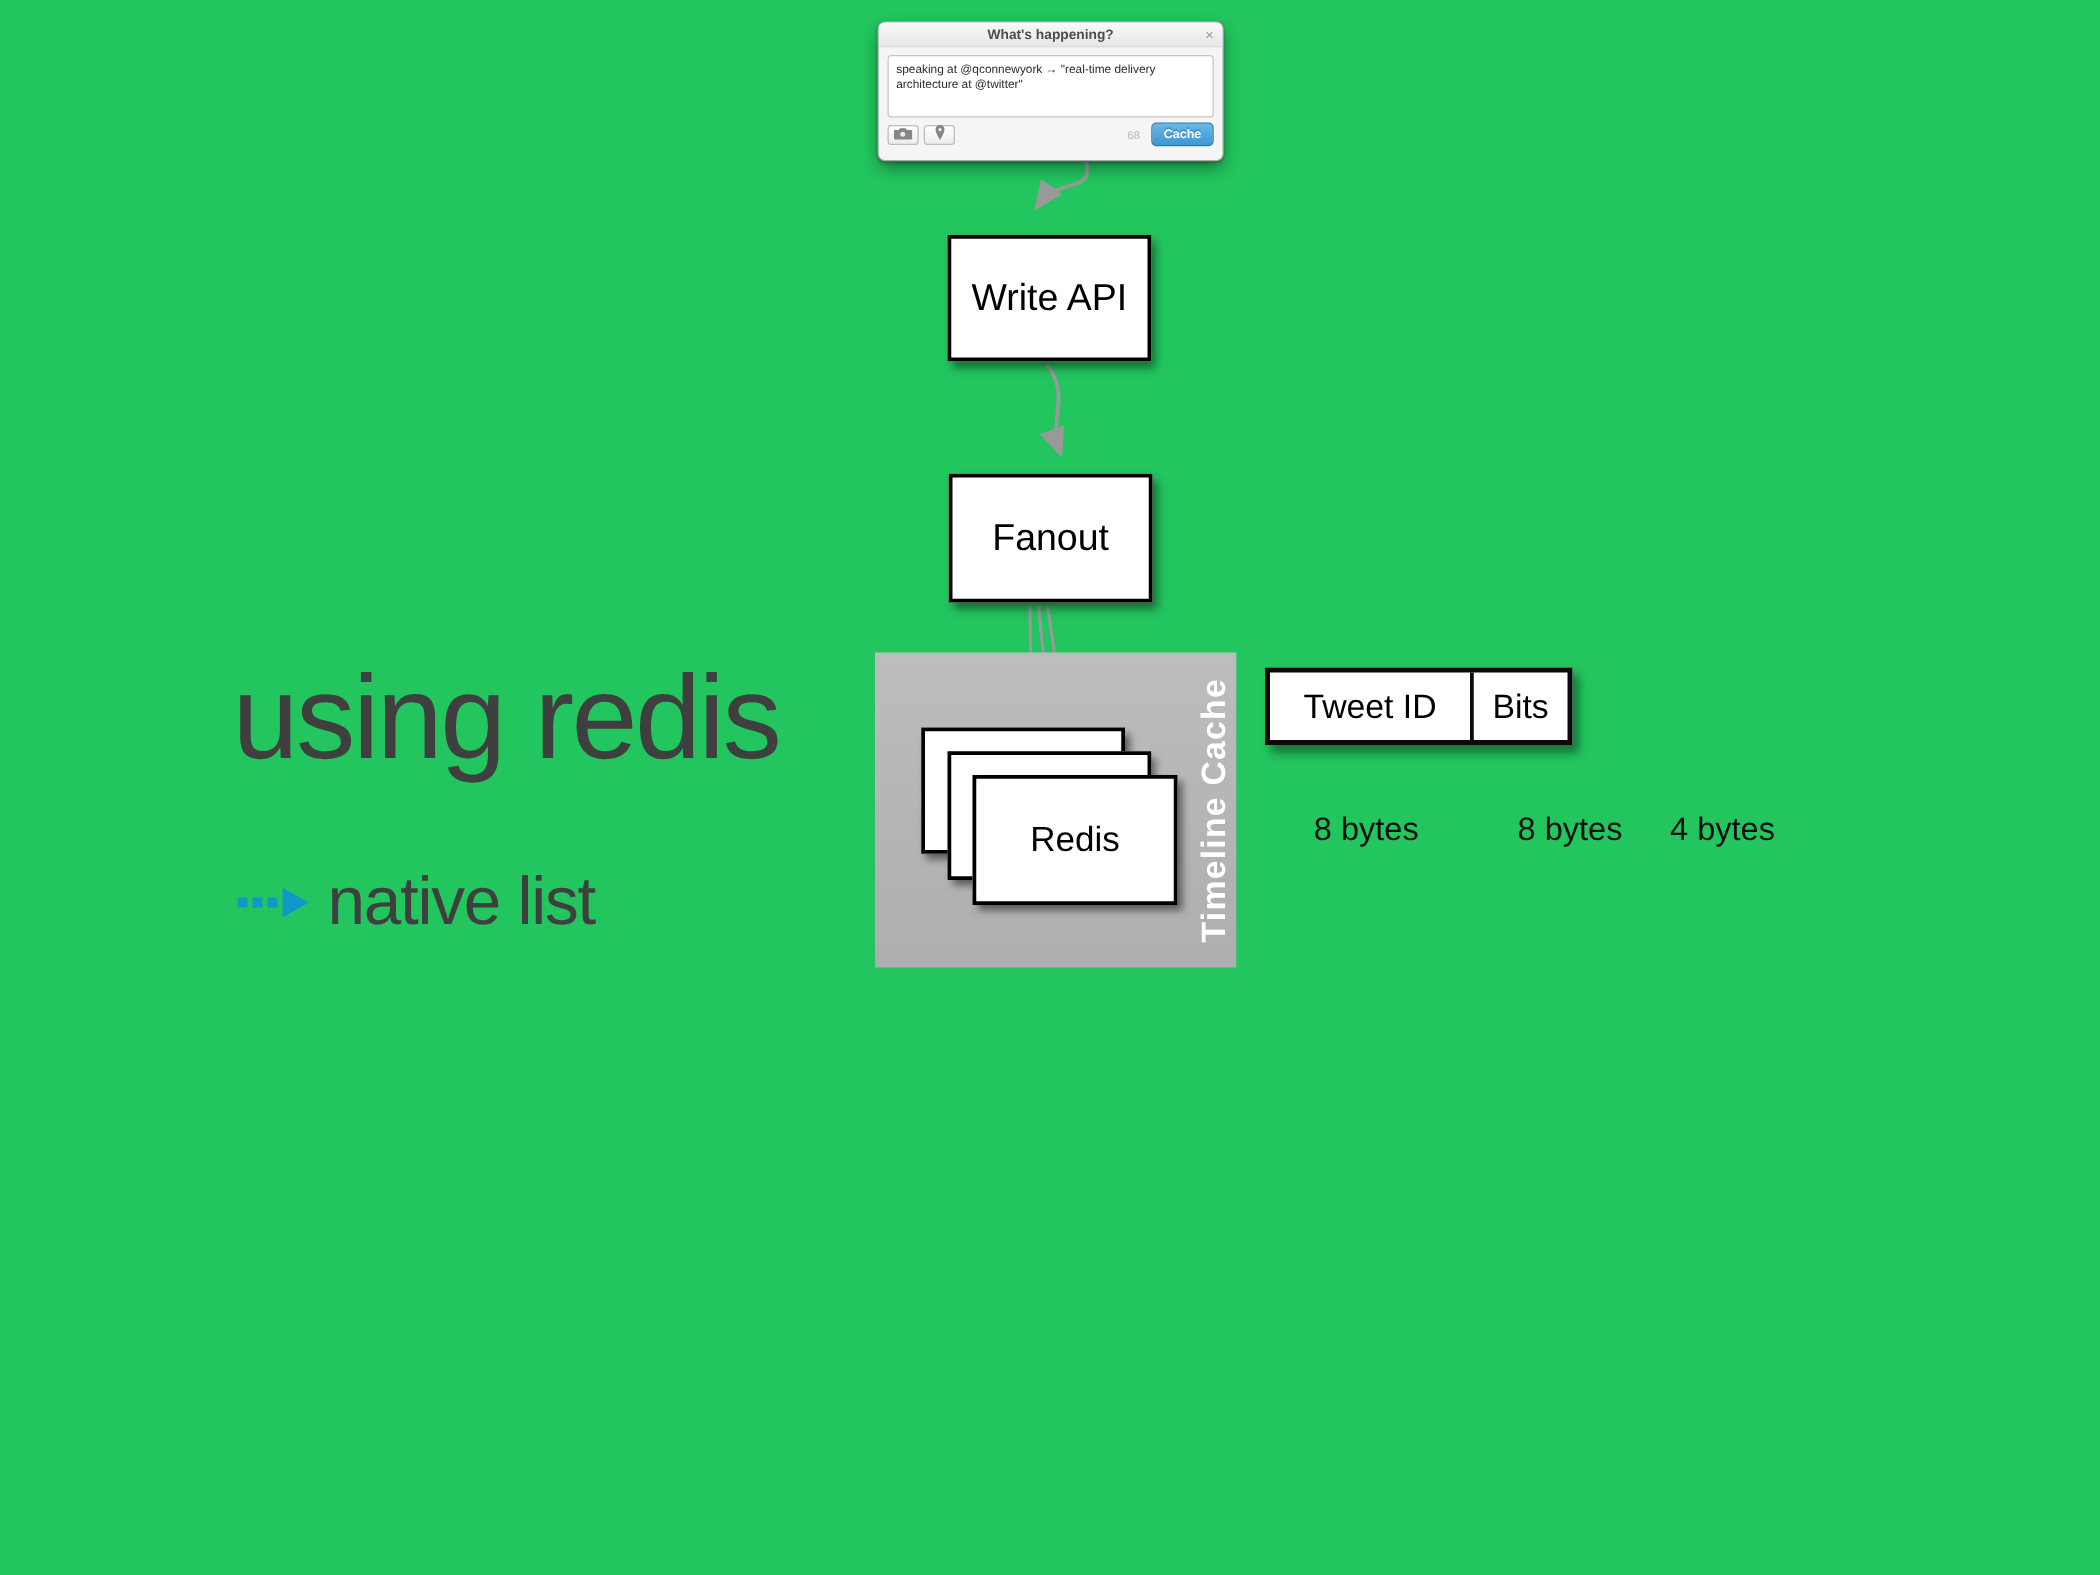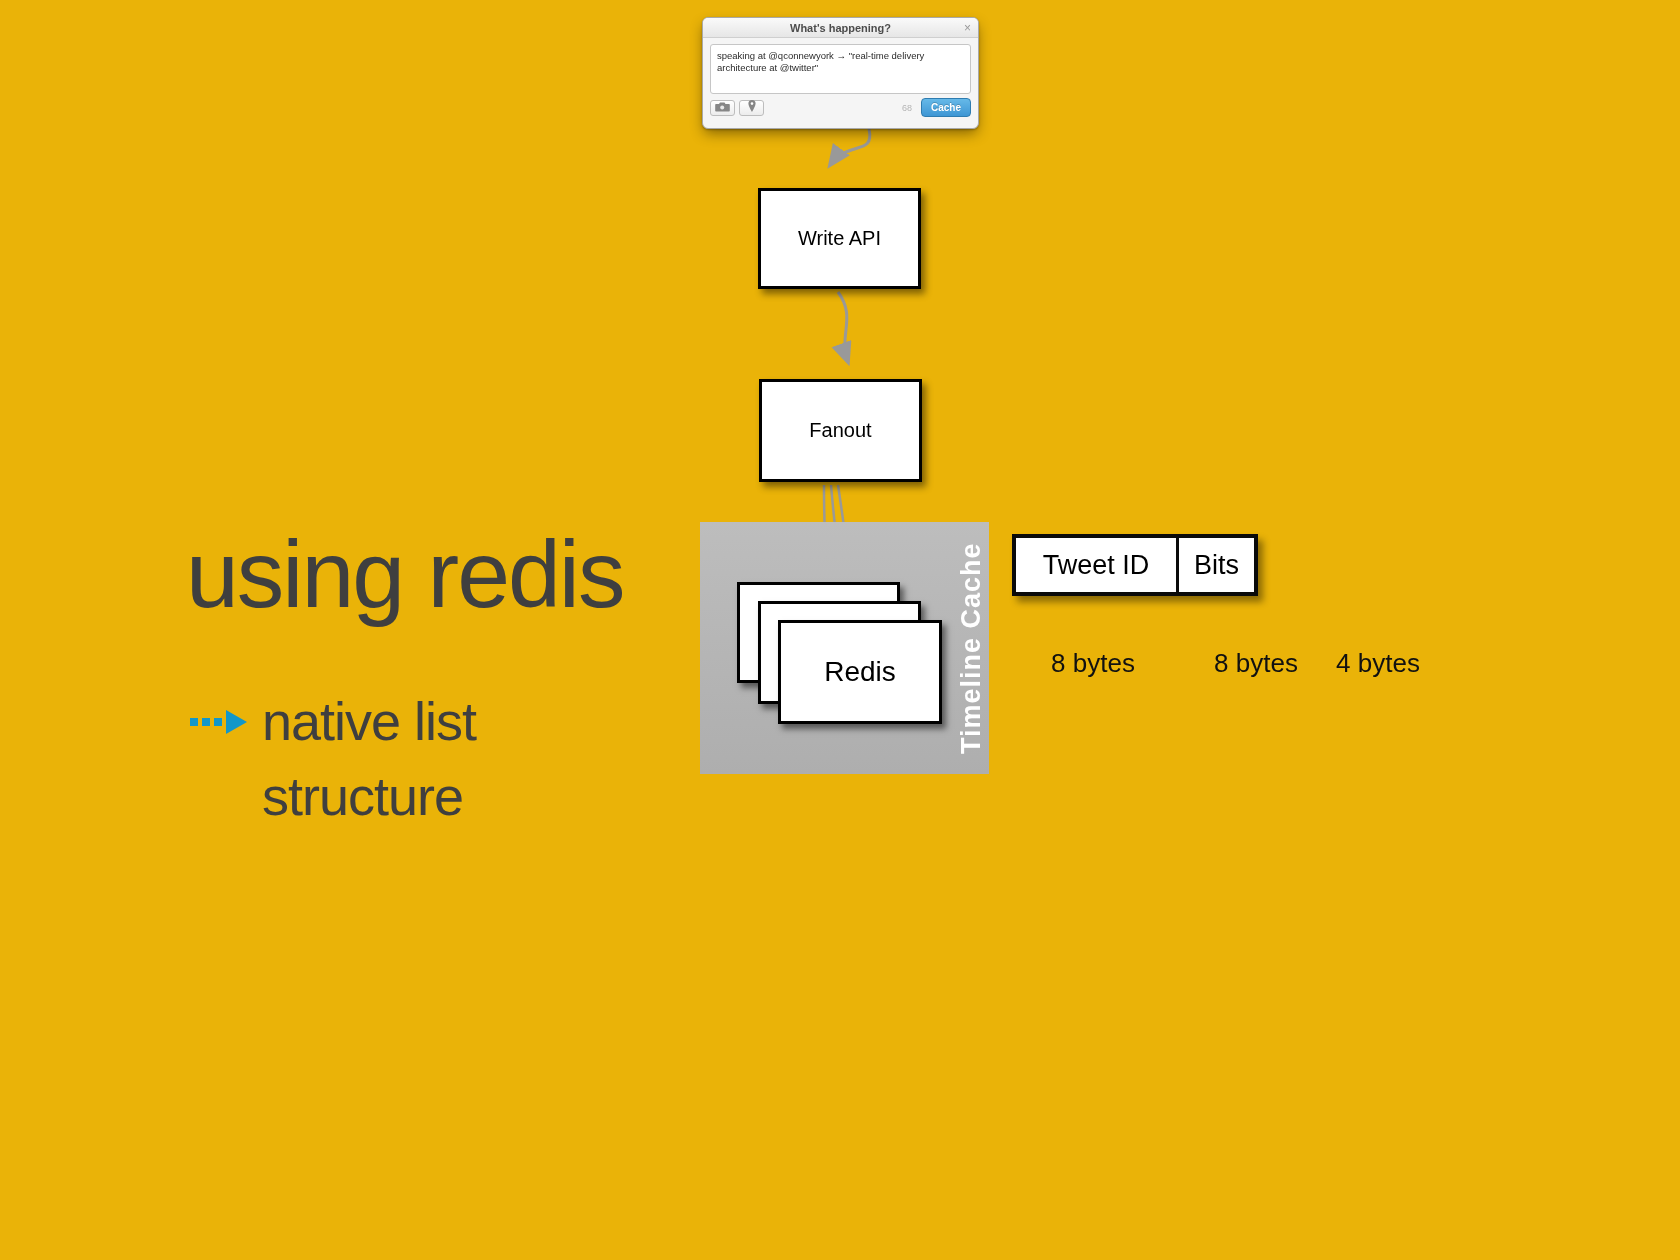--- a/index.html
+++ b/index.html
@@ -1,20 +1,20 @@
 <!DOCTYPE html>
 <html><head>
 <meta charset="utf-8">
 <style>
   * { margin:0; padding:0; box-sizing:border-box; }
   html,body { background:#fff; }
   body { font-family:"Liberation Sans", sans-serif; }
   .slide {
     position:relative; width:1680px; height:1260px;
-    background:#eab308; overflow:hidden;
+    background:#22c55e; overflow:hidden;
   }
 
   
   .tweet-window {
     position:absolute; left:702px; top:17px; width:277px; height:112px;
     background:#f5f5f5; border:1px solid #a9a9a9; border-radius:6px;
     box-shadow:0 6px 14px -2px rgba(0,0,0,0.45), 0 1px 2px rgba(0,0,0,0.25);
     display:flex; flex-direction:column;
   }
   .tw-titlebar {
@@ -49,21 +49,21 @@
     background:linear-gradient(#66b9e8,#3e96d4);
     color:#fff; font-weight:bold; font-size:10px; padding:3px 9px;
     text-shadow:0 -1px 0 rgba(0,0,0,0.2);
   }
 
   
   .flow-box {
     position:absolute; background:#ffffff; border:3px solid #000;
     box-shadow:4px 5px 7px rgba(0,0,0,0.45);
     display:flex; align-items:center; justify-content:center;
-    font-size:20px; color:#000;
+    font-size:30px; color:#000;
   }
   .box-writeapi { left:758px; top:188px; width:163px; height:101px; }
   .box-fanout  { left:759px; top:379px; width:163px; height:103px; }
 
   
   .cache-region {
     position:absolute; left:700px; top:522px; width:289px; height:252px;
     background:linear-gradient(#bdbdbd,#aeaeae);
   }
   .redis-box {
@@ -205,17 +205,16 @@
     <span class="bullet-arrow">
       <svg width="58" height="30" viewBox="0 0 58 30">
           <rect x="0" y="11" width="8" height="8" fill="#1297c9"></rect>
           <rect x="12" y="11" width="8" height="8" fill="#1297c9"></rect>
           <rect x="24" y="11" width="8" height="8" fill="#1297c9"></rect>
           <path d="M36 3 L57 15 L36 27 Z" fill="#1297c9"></path>
         </svg>
     </span>
     <div class="bullet-text">
       <span style="display:block">native list</span>
-      <span style="display:block">structure</span>
     </div>
   </div>
 
 </div>
 
 </body></html>

